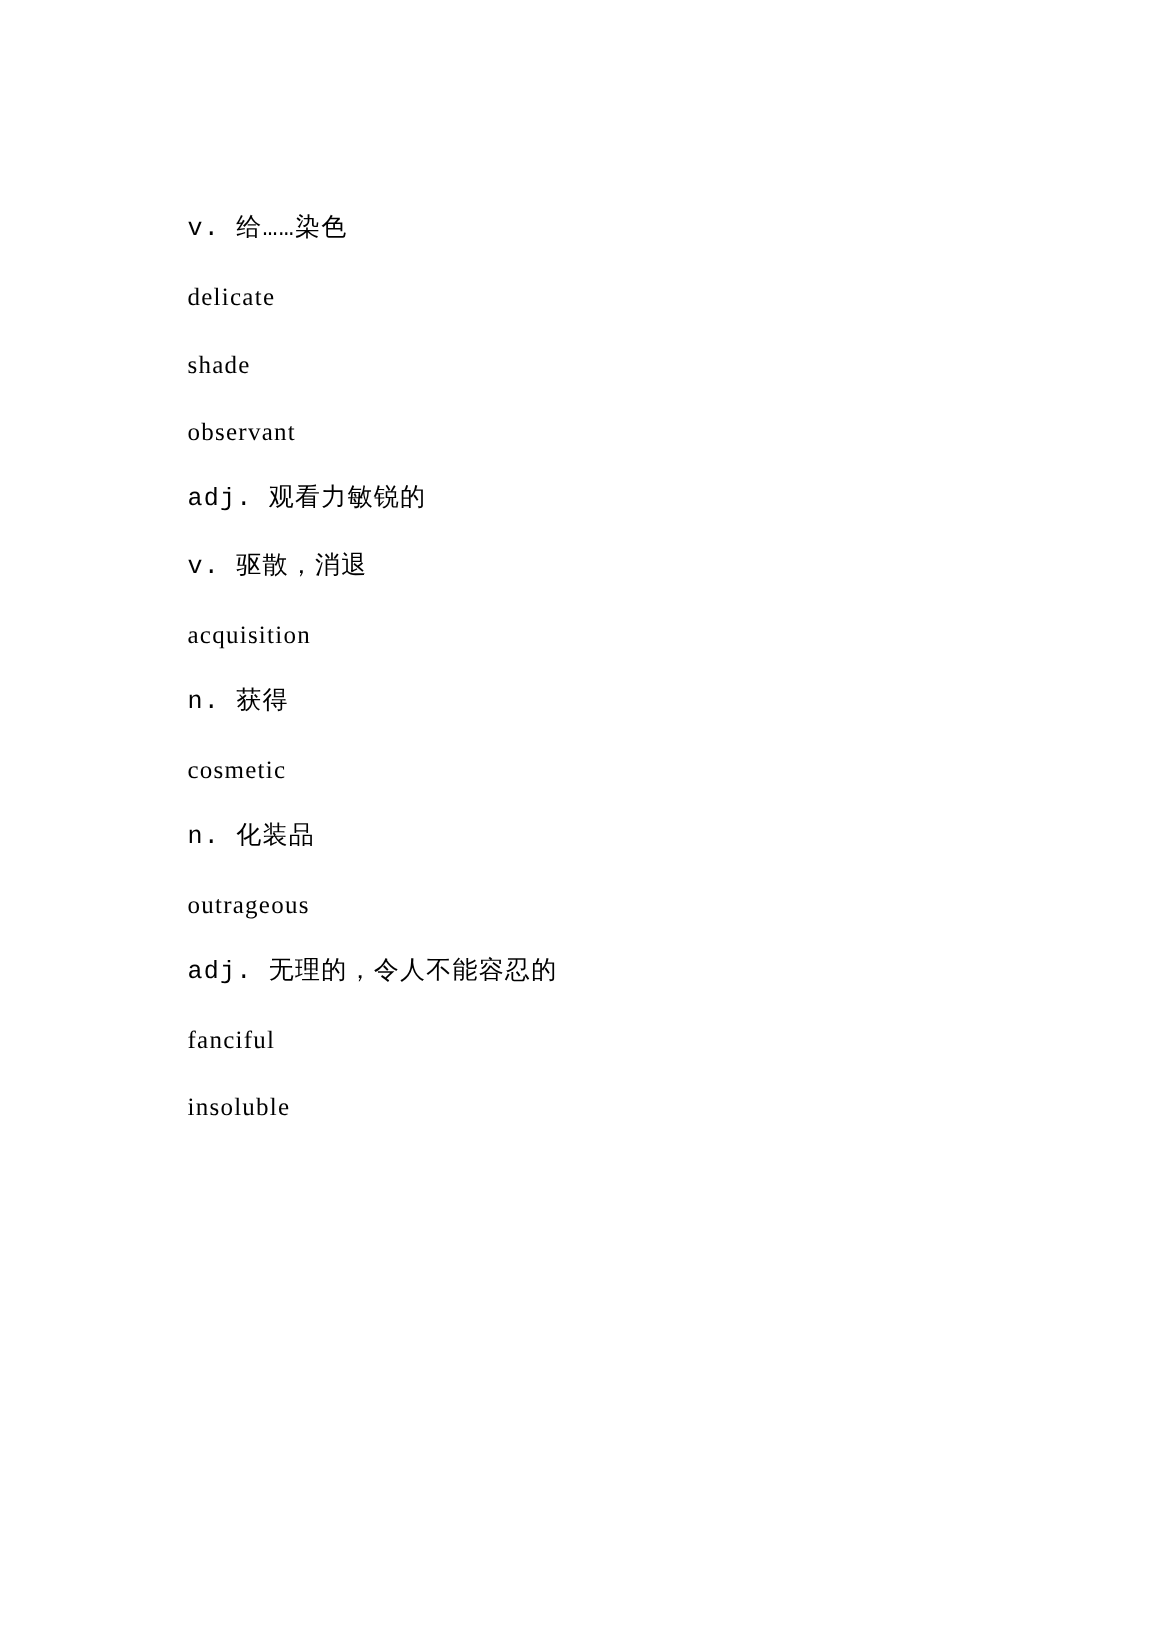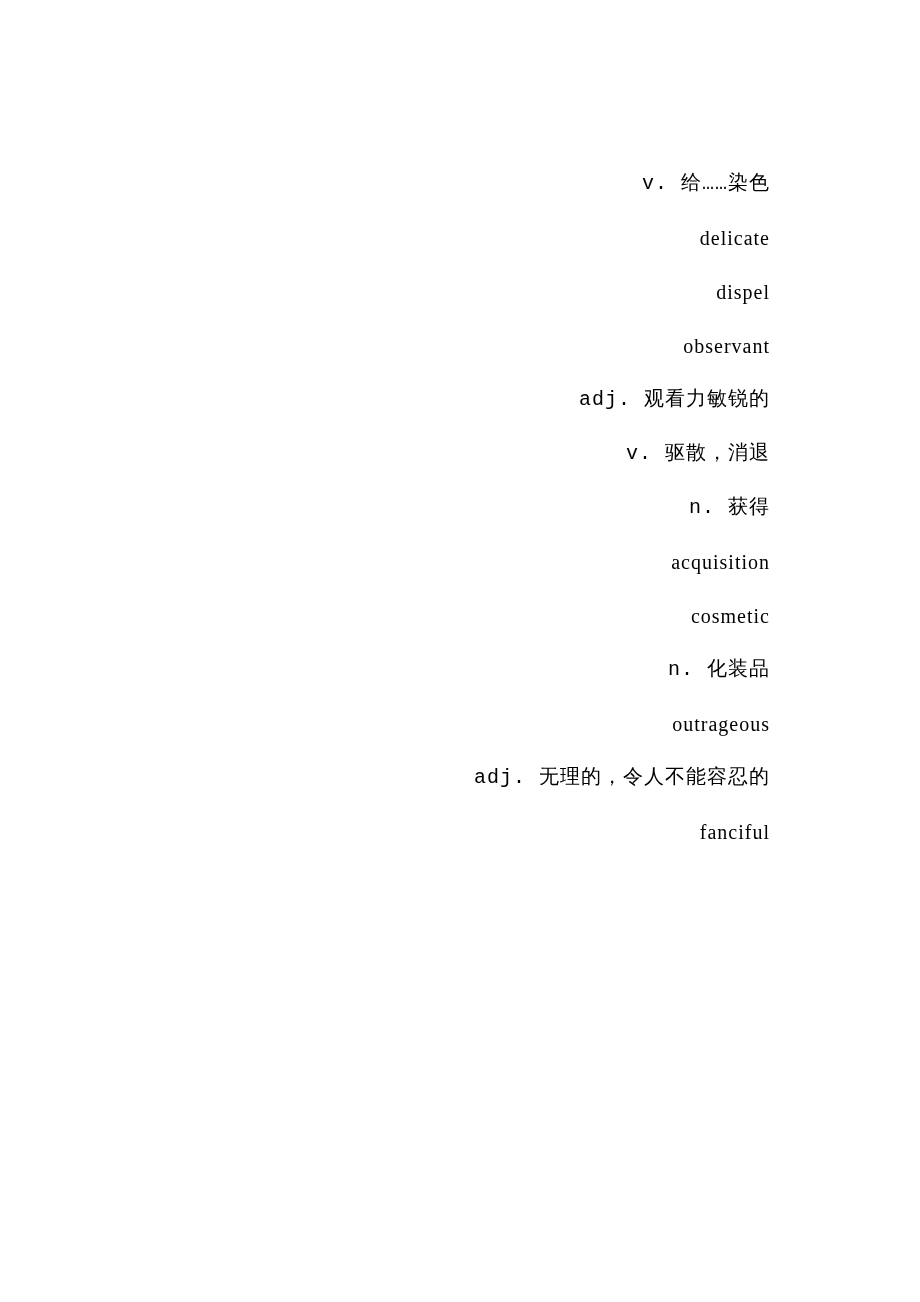--- a/index.html
+++ b/index.html
@@ -1,19 +1,18 @@
 <!DOCTYPE html>
 <html><head>
   <meta charset="utf-8">
   <style>
     * {
       margin: 0;
       padding: 0;
       box-sizing: border-box;
-      text-align: right;
     }
     body {
       width: 920px;
       height: 1302px;
       background: #ffffff;
       padding: 170px 150px 100px 150px;
       font-family: "SimSun", "宋体", serif;
     }
     .entry {
       font-size: 20px;
@@ -30,24 +29,25 @@
       font-family: "Courier New", "SimSun", monospace;
       letter-spacing: 1px;
     }
   </style>
 </head>
 <body>
 
 <div id="list-container">
     <div class="entry pos">v. 给……染色</div>
     <div class="entry english">delicate</div>
-    <div class="entry english">dispel</div>
+    <div class="entry english">shade</div>
     <div class="entry english">observant</div>
     <div class="entry pos">adj. 观看力敏锐的</div>
     <div class="entry pos">v. 驱散，消退</div>
+    <div class="entry english">acquisition</div>
     <div class="entry pos">n. 获得</div>
-    <div class="entry english">acquisition</div>
     <div class="entry english">cosmetic</div>
     <div class="entry pos">n. 化装品</div>
     <div class="entry english">outrageous</div>
     <div class="entry pos">adj. 无理的，令人不能容忍的</div>
     <div class="entry english">fanciful</div>
+    <div class="entry english">insoluble</div>
   </div>
 
 </body></html>

